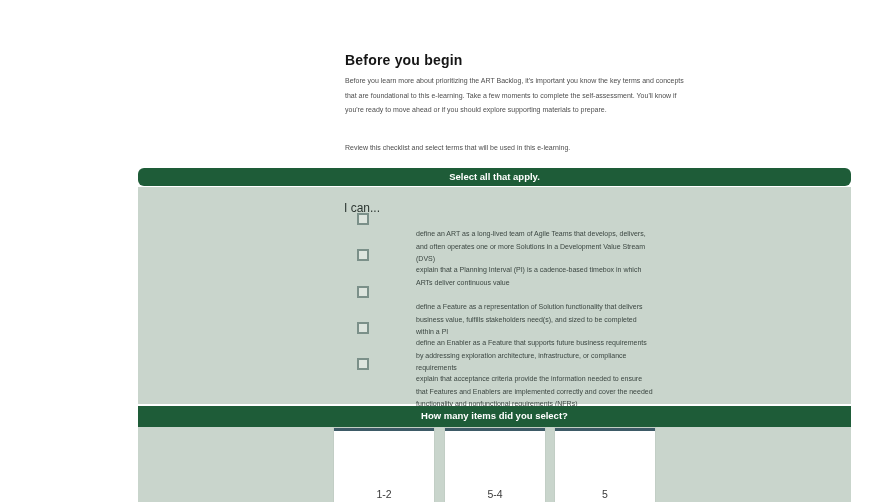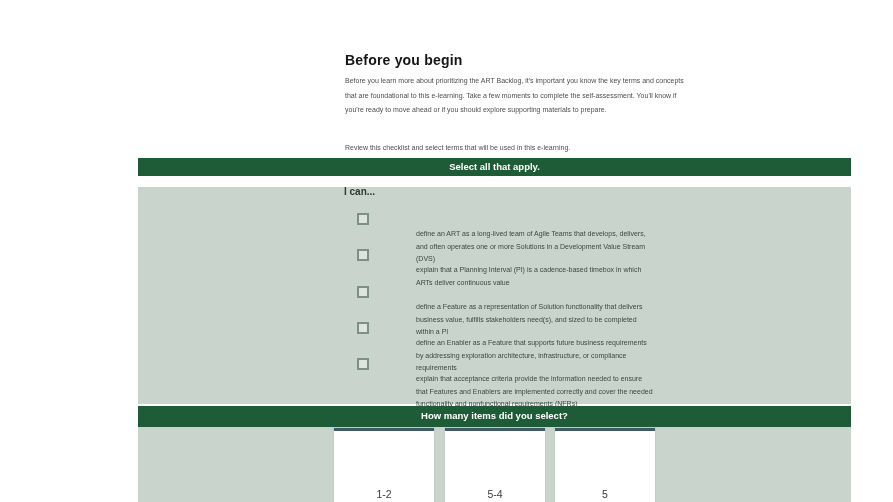--- a/index.html
+++ b/index.html
@@ -28,33 +28,33 @@
     font-size: 7px; line-height: 14px; color: #4e4e4e;
   }
 
   
   .banner {
     position: absolute; left: 90px; width: 713px;
     background: #1e5c38; color: #ffffff;
     font-size: 9.5px; font-weight: bold;
     text-align: center;
   }
-  .banner-select { top: 110px; height: 18px; line-height: 18px; }
+  .banner-select { top: 120px; height: 18px; line-height: 18px; border-radius: 6px; }
   .banner-count  { top: 358px; height: 37px; line-height: 19px; }
 
   .panel {
     position: absolute; left: 90px; width: 713px;
     background: #c9d5cc;
   }
   .panel-checklist { top: 139px; height: 217px; }
   .panel-answers   { top: 379px; height: 123px; }
 
   .list-title {
-    position: absolute; left: 296px; top: 138px;
-    font-size: 10px; font-weight: bold; color: #2e3833;
+    position: absolute; left: 296px; top: 153px;
+    font-size: 12px; font-weight: normal; color: #2e3833;
   }
 
   .check-row {
     position: absolute; left: 293px; width: 330px;
     display: flex; align-items: flex-start;
     cursor: default;
   }
   .row-1 { top: 164px; }
   .row-2 { top: 200px; }
   .row-3 { top: 237px; }

